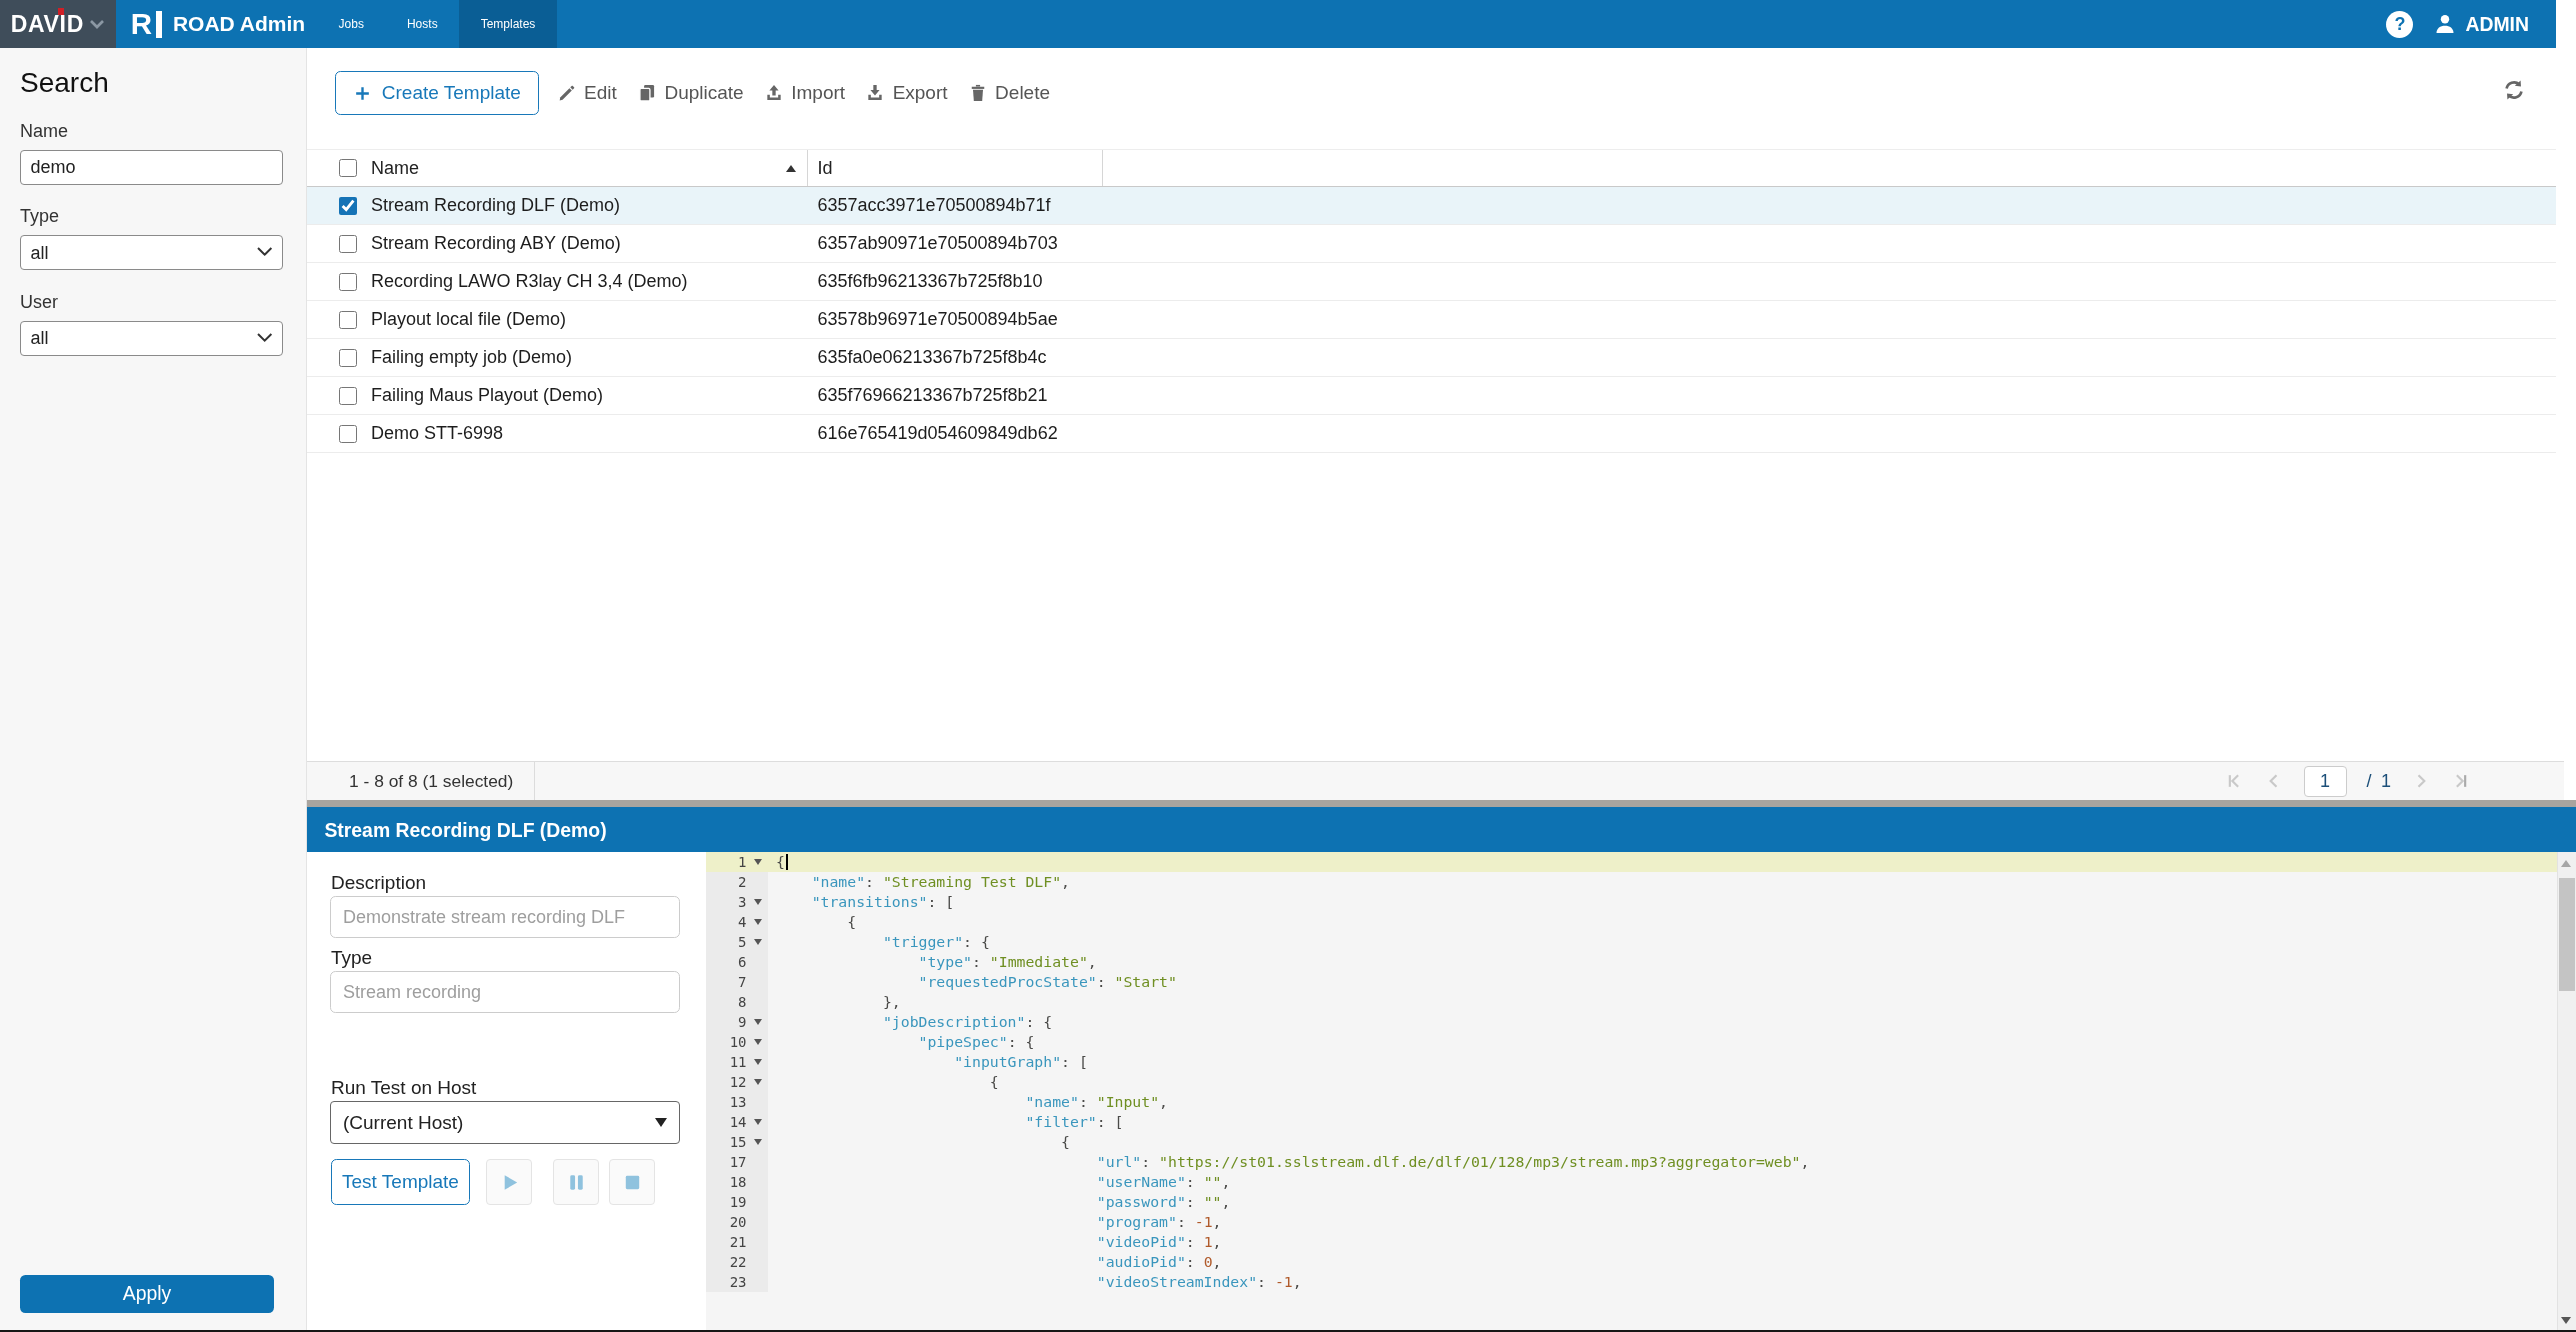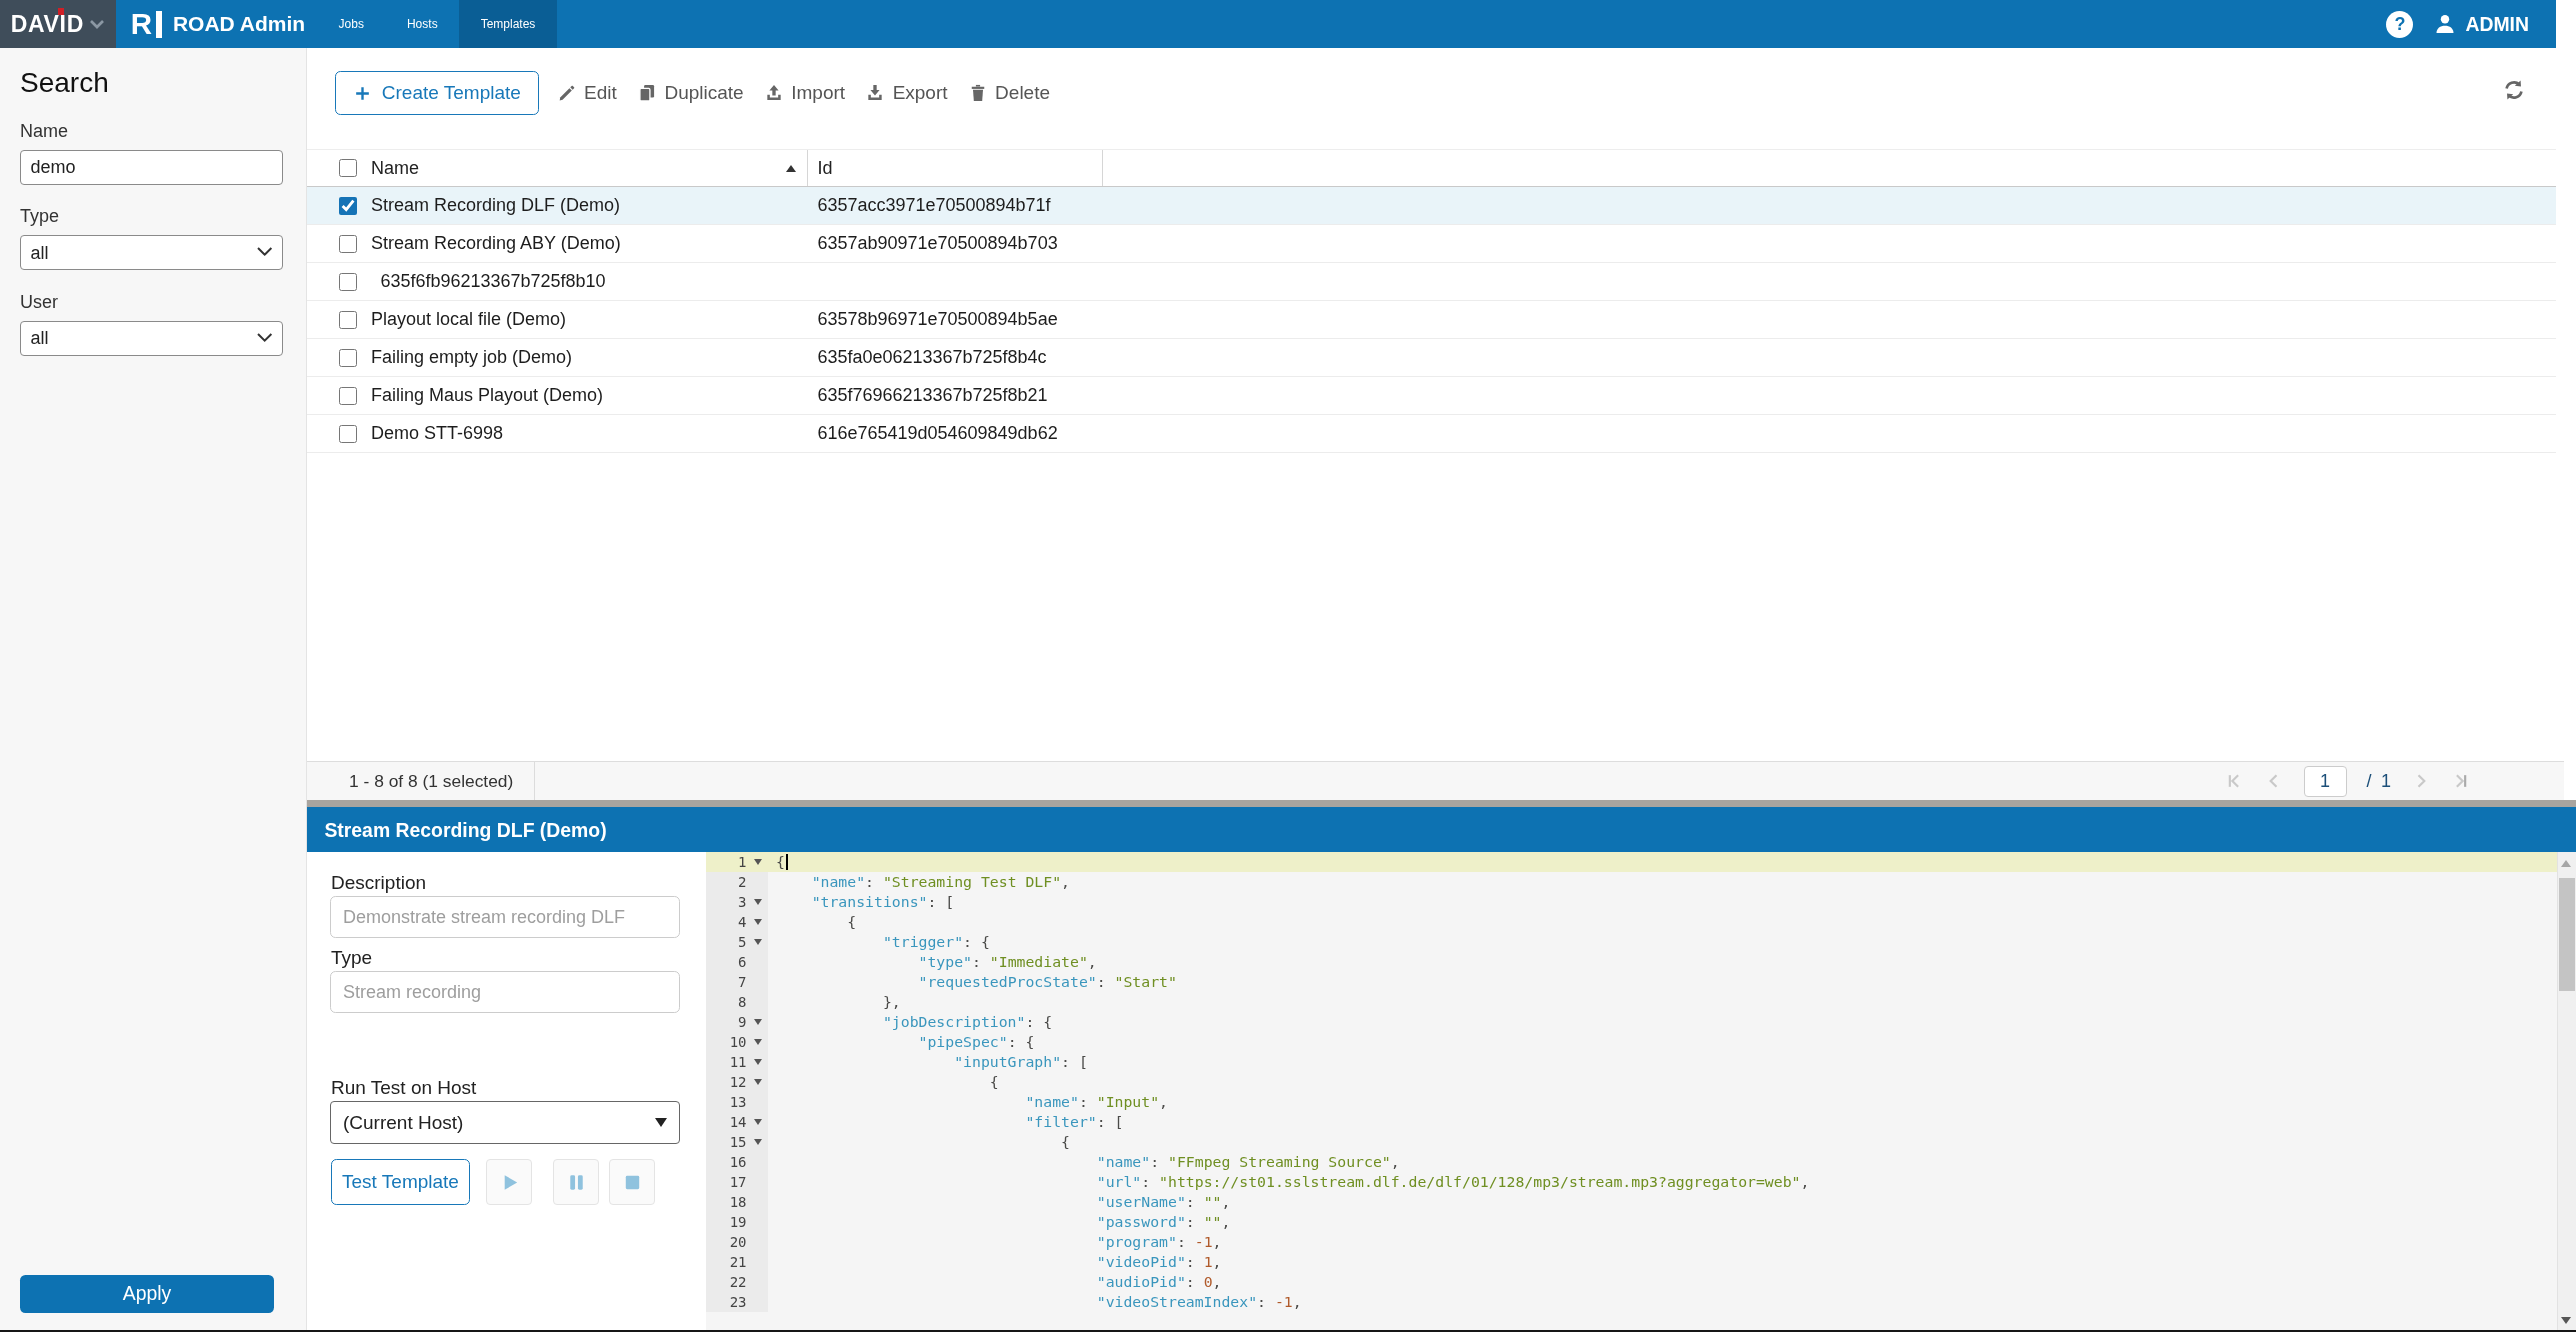--- a/index.html
+++ b/index.html
@@ -249,20 +249,21 @@
         <div class="cbcell">
           <input type="checkbox" style="">
         </div>
         <div class="cell-name">Stream Recording ABY (Demo)</div>
         <div class="cell-id">6357ab90971e70500894b703</div>
       </div>
       <div class="trow">
         <div class="cbcell">
           <input type="checkbox" style="">
         </div>
+        <div class="cell-name">Recording LAWO R3lay CH 3,4 (Demo)</div>
         <div class="cell-id">635f6fb96213367b725f8b10</div>
       </div>
       <div class="trow">
         <div class="cbcell">
           <input type="checkbox" style="">
         </div>
         <div class="cell-name">Playout local file (Demo)</div>
         <div class="cell-id">63578b96971e70500894b5ae</div>
       </div>
       <div class="trow">
@@ -414,24 +415,20 @@
       </div>
       <div class="code-row">
         <div class="gut"><span>14</span><span class="fold"></span></div>
         <div class="code"><span class="tk-p">                            </span><span class="tk-k">"filter"</span><span class="tk-p">: [</span></div>
       </div>
       <div class="code-row">
         <div class="gut"><span>15</span><span class="fold"></span></div>
         <div class="code"><span class="tk-p">                                {</span></div>
       </div>
       <div class="code-row">
-        <div class="gut"><span>16</span></div>
-        <div class="code"><span class="tk-p">                                    </span><span class="tk-k">"name"</span><span class="tk-p">: </span><span class="tk-s">"FFmpeg Streaming Source"</span><span class="tk-p">,</span></div>
-      </div>
-      <div class="code-row">
         <div class="gut"><span>17</span></div>
         <div class="code"><span class="tk-p">                                    </span><span class="tk-k">"url"</span><span class="tk-p">: </span><span class="tk-s">"https://st01.sslstream.dlf.de/dlf/01/128/mp3/stream.mp3?aggregator=web"</span><span class="tk-p">,</span></div>
       </div>
       <div class="code-row">
         <div class="gut"><span>18</span></div>
         <div class="code"><span class="tk-p">                                    </span><span class="tk-k">"userName"</span><span class="tk-p">: </span><span class="tk-s">""</span><span class="tk-p">,</span></div>
       </div>
       <div class="code-row">
         <div class="gut"><span>19</span></div>
         <div class="code"><span class="tk-p">                                    </span><span class="tk-k">"password"</span><span class="tk-p">: </span><span class="tk-s">""</span><span class="tk-p">,</span></div>

